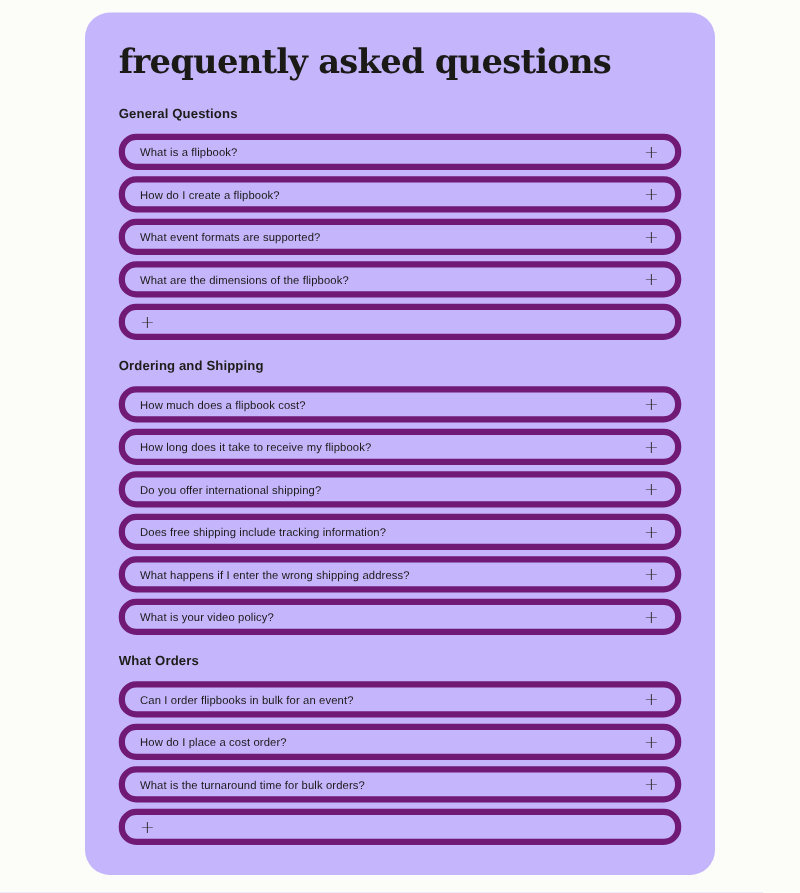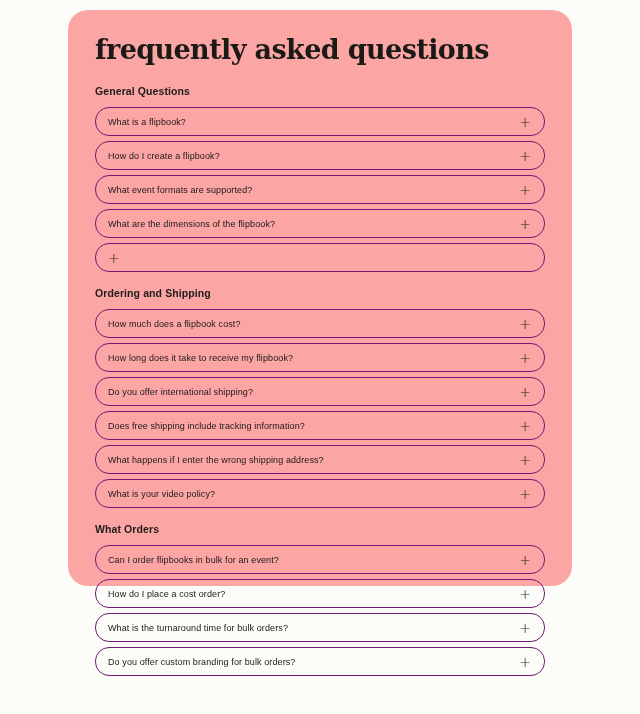--- a/index.html
+++ b/index.html
@@ -7,23 +7,23 @@
   html, body {
     width: 640px;
     height: 714px;
     background: #FCFCF9;
     font-family: "Liberation Sans", sans-serif;
     overflow: hidden;
   }
 
   .faq-card {
     width: 504px;
-    height: 576px;
+    height: 690px;
     margin: 10px auto 14px;
-    background: #fca5a5;
+    background: #c4b5fd;
     border-radius: 20px;
     padding: 26px 27px 20px 27px;
   }
 
   .faq-title {
     font-family: "DejaVu Serif", serif;
     font-weight: 700;
     font-size: 27px;
     letter-spacing: -0.6px;
     color: #1B1A16;
@@ -38,21 +38,21 @@
     font-size: 10.5px;
     font-weight: 600;
     color: #1E1D19;
     line-height: 14px;
     margin: 0 0 9px 0;
     letter-spacing: 0.1px;
   }
 
   .faq-item {
     height: 29px;
-    border: 1px solid #701a75;
+    border: 5px solid #701a75;
     border-radius: 14px;
     display: flex;
     align-items: center;
     justify-content: space-between;
     padding: 0 13px 0 12px;
     margin-bottom: 5px;
     cursor: pointer;
     background: transparent;
   }
 
@@ -154,19 +154,18 @@
     <span class="q">How do I place a cost order?</span>
     <span class="plus">+</span>
   </div>
 
   <div class="faq-item">
     <span class="q">What is the turnaround time for bulk orders?</span>
     <span class="plus">+</span>
   </div>
 
   <div class="faq-item">
-    <span class="q">Do you offer custom branding for bulk orders?</span>
     <span class="plus">+</span>
   </div>
 </div>
   </section>
 </div>
 </div>
 
 </body></html>

